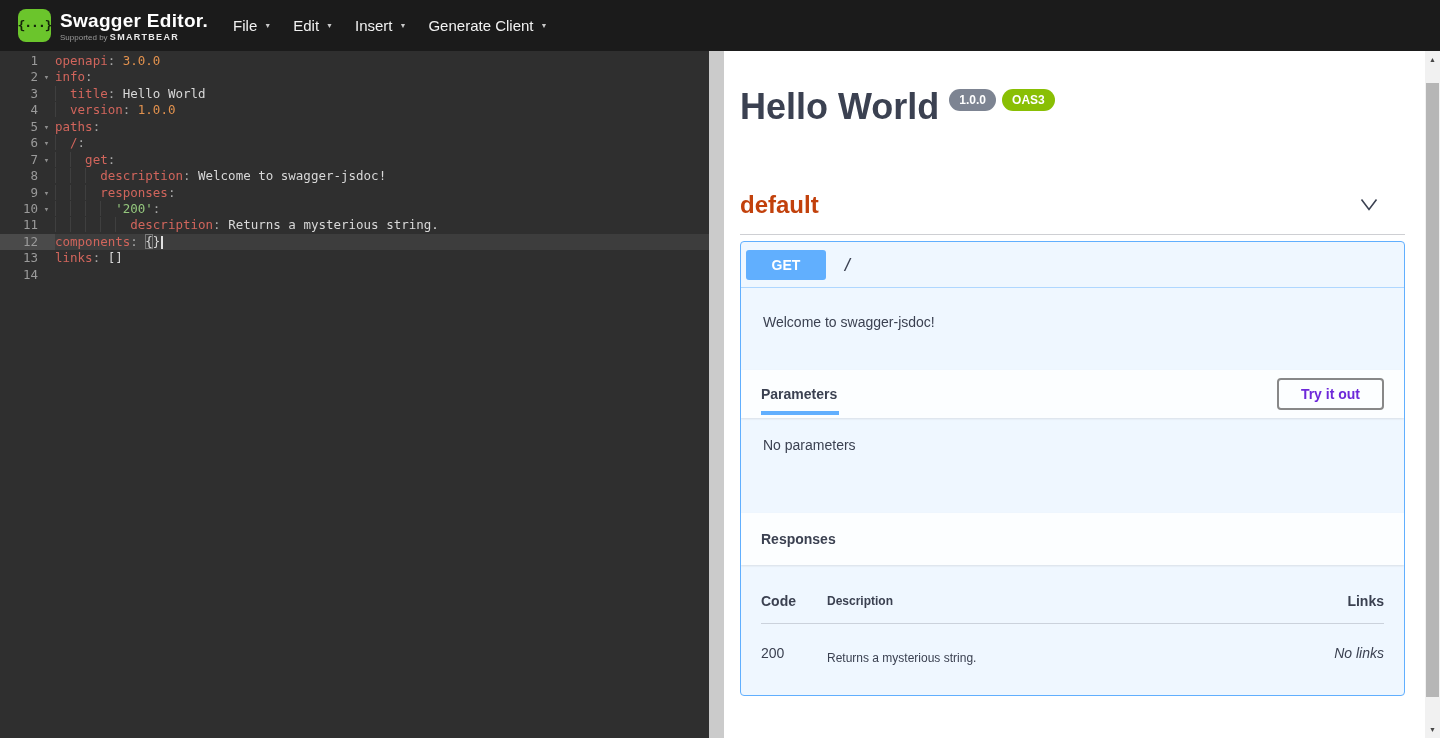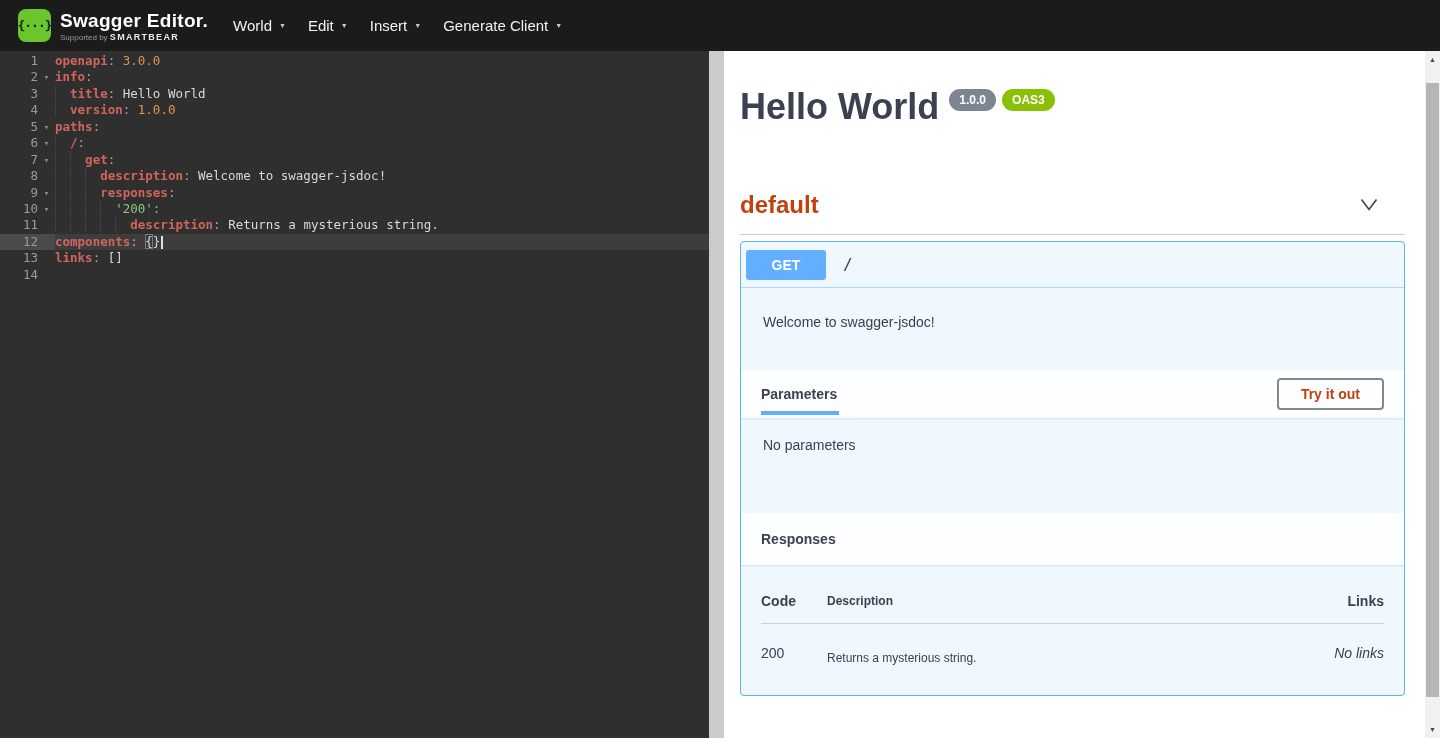--- a/index.html
+++ b/index.html
@@ -27,21 +27,21 @@
   .editor { position:absolute; top:51px; left:0; width:709px; height:687px;
             background:#2f2f2f; overflow:hidden; padding-top:2px;
             font-family:"DejaVu Sans Mono", monospace; font-size:12.5px; }
   .ed-line { display:flex; height:16.45px; line-height:16.45px; white-space:pre; }
   .ed-line.active { background:#3d3d3d; }
   .gut { flex:0 0 55px; display:flex; }
   .ed-line.active .gut { background:#4a4a4a; }
   .lnum { width:38px; text-align:right; color:#9b9b9b; }
   .fold { width:17px; text-align:center; font-size:9px; color:#8d8d8d; line-height:16.45px; }
   .code { white-space:pre; color:#d8d8d8; }
-  .tok-key  { color:#d1655c;font-weight:bold; }
+  .tok-key  { color:#d1655c; }
   .tok-colon{ color:#a8a8a8; }
   .tok-num  { color:#e2924e; }
   .tok-str  { color:#d8d8d8; }
   .tok-grn  { color:#94c77d; }
   .tok-brk  { color:#d8d8d8; outline:1px solid #7a7a7a; outline-offset:-1px; }
   .tok-ind  { background-image:repeating-linear-gradient(90deg, rgba(255,255,255,.08) 0 1px, transparent 1px 15.05px); }
   .cursor { display:inline-block; width:2px; height:13px; background:#e0e0e0;
             vertical-align:text-bottom; margin-left:1px; }
 
   
@@ -77,21 +77,21 @@
   .op-desc { height:82px; padding:26px 20px 0 22px; font-size:14px; color:#3b4151; }
 
   .sec-header { height:48px; background:rgba(255,255,255,.8);
                 box-shadow:0 1px 2px rgba(0,0,0,.1); display:flex;
                 justify-content:space-between; align-items:center; padding:0 20px;
                 position:relative; }
   .sec-title { font-size:14px; font-weight:bold; color:#3b4151; }
   .tab-underline { position:absolute; left:20px; bottom:3px; width:78px; height:4px;
                    background:#61affe; }
   .try-btn { border:2px solid #888; border-radius:4px; background:transparent;
-             padding:6px 22px; font-size:14px; font-weight:bold; color:#c2410c;
+             padding:6px 22px; font-size:14px; font-weight:bold; color:#6d28d9;
              font-family:"Liberation Sans", sans-serif; cursor:pointer; }
   .params-body { height:95px; padding:19px 20px 0 22px; font-size:14px; color:#3b4151; }
   .resp-header { height:52px; }
   .resp-body { padding:28px 20px 0; }
   .t-head { display:flex; align-items:center; padding-bottom:14px;
             border-bottom:1px solid rgba(59,65,81,.2); }
   .t-row { display:flex; align-items:center; padding-top:17px; }
   .t-code { width:66px; font-size:14px; color:#3b4151; }
   .t-desc { flex:1; font-size:12px; color:#3b4151; }
   .t-links { text-align:right; font-size:14px; color:#3b4151; }
@@ -118,21 +118,21 @@
     <div class="logo-badge">{···}</div>
     <div class="brand">
       <span class="brand-name">Swagger Editor.</span>
       <span class="brand-tagline">
         <span>Supported by</span>
         <span class="sb">SMARTBEAR</span>
       </span>
     </div>
     <div class="menus" id="menus">
         <div class="menu-item">
-          <span>World</span>
+          <span>File</span>
           <span class="caret">▼</span>
         </div>
         <div class="menu-item">
           <span>Edit</span>
           <span class="caret">▼</span>
         </div>
         <div class="menu-item">
           <span>Insert</span>
           <span class="caret">▼</span>
         </div>

